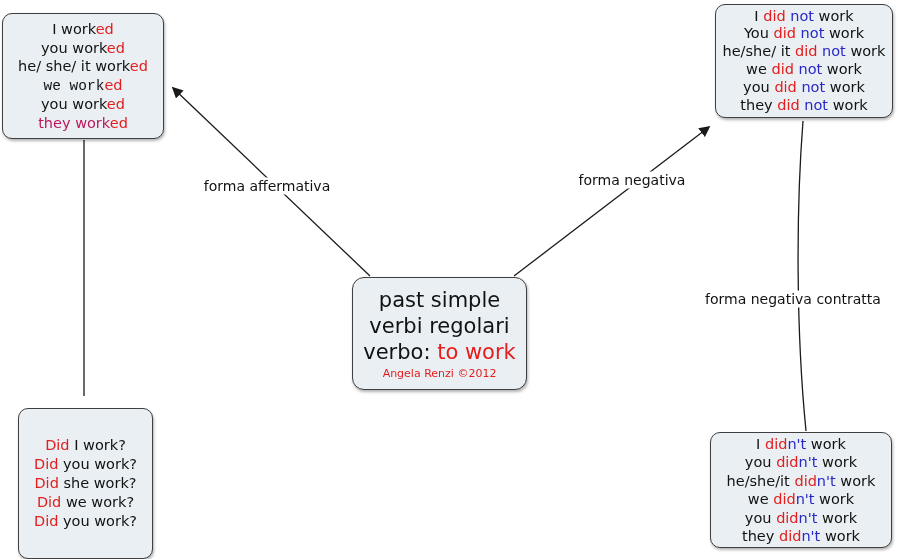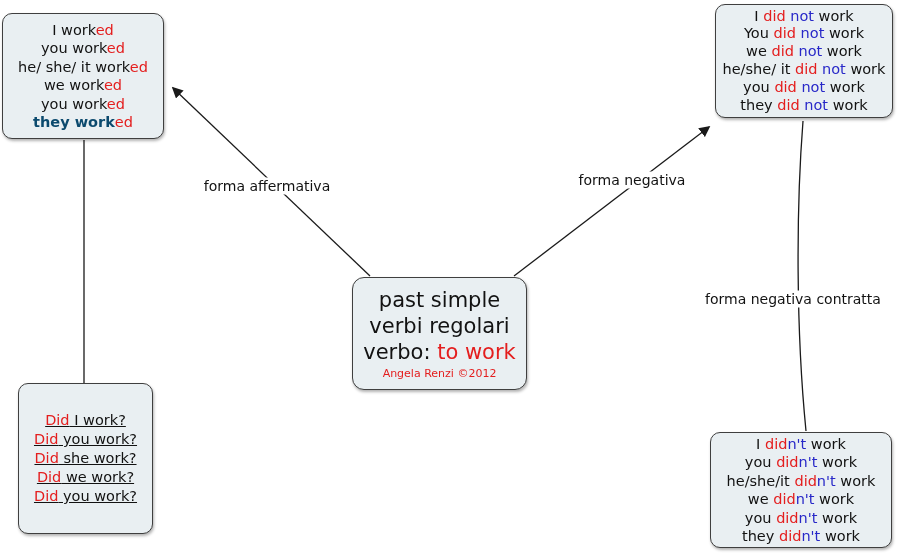--- a/index.html
+++ b/index.html
@@ -36,21 +36,21 @@
     text-align:center;
     color:var(--text);
     font-size:14.5px;
     line-height:18.5px;
     z-index:2;
     box-sizing:border-box;
   }
   .tline{white-space:nowrap;}
   #node-affirmative{left:2px;top:13px;width:162px;height:126px;}
   #node-negative{left:715px;top:4px;width:178px;height:114px;line-height:17.8px;}
-  #node-interrogative{left:18px;top:383px;width:135px;height:151px;line-height:19px;text-decoration:underline;}
+  #node-interrogative{left:18px;top:408px;width:135px;height:151px;line-height:19px;}
   #node-negative-contracted{left:710px;top:432px;width:182px;height:116px;}
   #node-center{
     left:352px;top:277px;width:175px;height:113px;
     border-radius:12px;
     font-size:21px;line-height:26px;
   }
   #node-center .author{
     font-size:11px;line-height:13px;
     color:var(--red);
     margin-top:2px;
@@ -85,30 +85,30 @@
     <line x1="370" y1="276" x2="173" y2="88" stroke="#1a1a1a" stroke-width="1.3" marker-end="url(#arrowhead)"></line>
     <line x1="514" y1="276" x2="709" y2="127" stroke="#1a1a1a" stroke-width="1.3" marker-end="url(#arrowhead)"></line>
     <line x1="84" y1="140" x2="84" y2="396" stroke="#1a1a1a" stroke-width="1.3"></line>
     <path d="M803,121 C796,210 796,330 806,431" fill="none" stroke="#1a1a1a" stroke-width="1.3"></path>
   </svg>
 
   <div class="node" id="node-affirmative">
       <div class="tline"><span style="color: rgb(18, 18, 18);">I work</span><span style="color: rgb(228, 30, 30);">ed</span></div>
       <div class="tline"><span style="color: rgb(18, 18, 18);">you work</span><span style="color: rgb(228, 30, 30);">ed</span></div>
       <div class="tline"><span style="color: rgb(18, 18, 18); margin-top: 8px;">he/ she/ it work</span><span style="color: rgb(228, 30, 30);">ed</span></div>
-      <div class="tline"><span style="color: rgb(18, 18, 18);">we work</span><span style="color: rgb(228, 30, 30);">ed</span></div>
+      <div class="tline"><span style="color: rgb(18, 18, 18); font-family: Liberation Mono, monospace;">we work</span><span style="color: rgb(228, 30, 30);">ed</span></div>
       <div class="tline"><span style="color: rgb(18, 18, 18);">you work</span><span style="color: rgb(228, 30, 30);">ed</span></div>
-      <div class="tline"><span style="color: #0c4a6e; font-weight: bold;">they work</span><span style="color: rgb(228, 30, 30);">ed</span></div>
+      <div class="tline"><span style="color: #be185d;">they work</span><span style="color: rgb(228, 30, 30);">ed</span></div>
     </div>
 
   <div class="node" id="node-negative">
       <div class="tline"><span style="color: rgb(18, 18, 18);">I </span><span style="color: rgb(228, 30, 30);">did</span><span style="color: rgb(18, 18, 18);"> </span><span style="color: rgb(40, 40, 200);">not</span><span style="color: rgb(18, 18, 18);"> work</span></div>
       <div class="tline"><span style="color: rgb(18, 18, 18);">You </span><span style="color: rgb(228, 30, 30);">did</span><span style="color: rgb(18, 18, 18);"> </span><span style="color: rgb(40, 40, 200);">not</span><span style="color: rgb(18, 18, 18);"> work</span></div>
+      <div class="tline"><span style="color: rgb(18, 18, 18);">he/she/ it </span><span style="color: rgb(228, 30, 30);">did</span><span style="color: rgb(18, 18, 18);"> </span><span style="color: rgb(40, 40, 200);">not</span><span style="color: rgb(18, 18, 18);"> work</span></div>
       <div class="tline"><span style="color: rgb(18, 18, 18);">we </span><span style="color: rgb(228, 30, 30);">did</span><span style="color: rgb(18, 18, 18);"> </span><span style="color: rgb(40, 40, 200);">not</span><span style="color: rgb(18, 18, 18);"> work</span></div>
-      <div class="tline"><span style="color: rgb(18, 18, 18);">he/she/ it </span><span style="color: rgb(228, 30, 30);">did</span><span style="color: rgb(18, 18, 18);"> </span><span style="color: rgb(40, 40, 200);">not</span><span style="color: rgb(18, 18, 18);"> work</span></div>
       <div class="tline"><span style="color: rgb(18, 18, 18);">you </span><span style="color: rgb(228, 30, 30);">did</span><span style="color: rgb(18, 18, 18);"> </span><span style="color: rgb(40, 40, 200);">not</span><span style="color: rgb(18, 18, 18);"> work</span></div>
       <div class="tline"><span style="color: rgb(18, 18, 18);">they </span><span style="color: rgb(228, 30, 30);">did</span><span style="color: rgb(18, 18, 18);"> </span><span style="color: rgb(40, 40, 200);">not</span><span style="color: rgb(18, 18, 18);"> work</span></div>
     </div>
 
   <div class="node" id="node-interrogative">
       <div class="tline"><span style="color: rgb(228, 30, 30);">Did</span><span style="color: rgb(18, 18, 18);"> I work?</span></div>
       <div class="tline"><span style="color: rgb(228, 30, 30);">Did</span><span style="color: rgb(18, 18, 18);"> you work?</span></div>
       <div class="tline"><span style="color: rgb(228, 30, 30);">Did</span><span style="color: rgb(18, 18, 18); margin-top: 17px;"> she work?</span></div>
       <div class="tline"><span style="color: rgb(228, 30, 30);">Did</span><span style="color: rgb(18, 18, 18);"> we work?</span></div>
       <div class="tline"><span style="color: rgb(228, 30, 30);">Did</span><span style="color: rgb(18, 18, 18);"> you work?</span></div>

